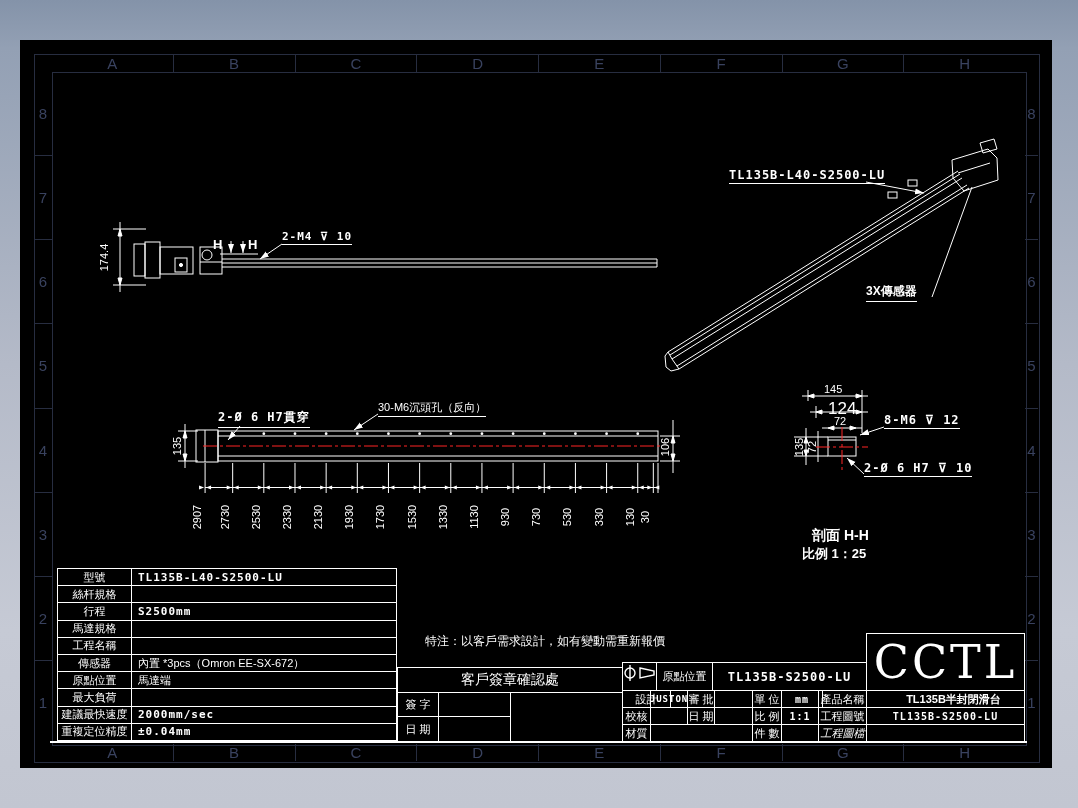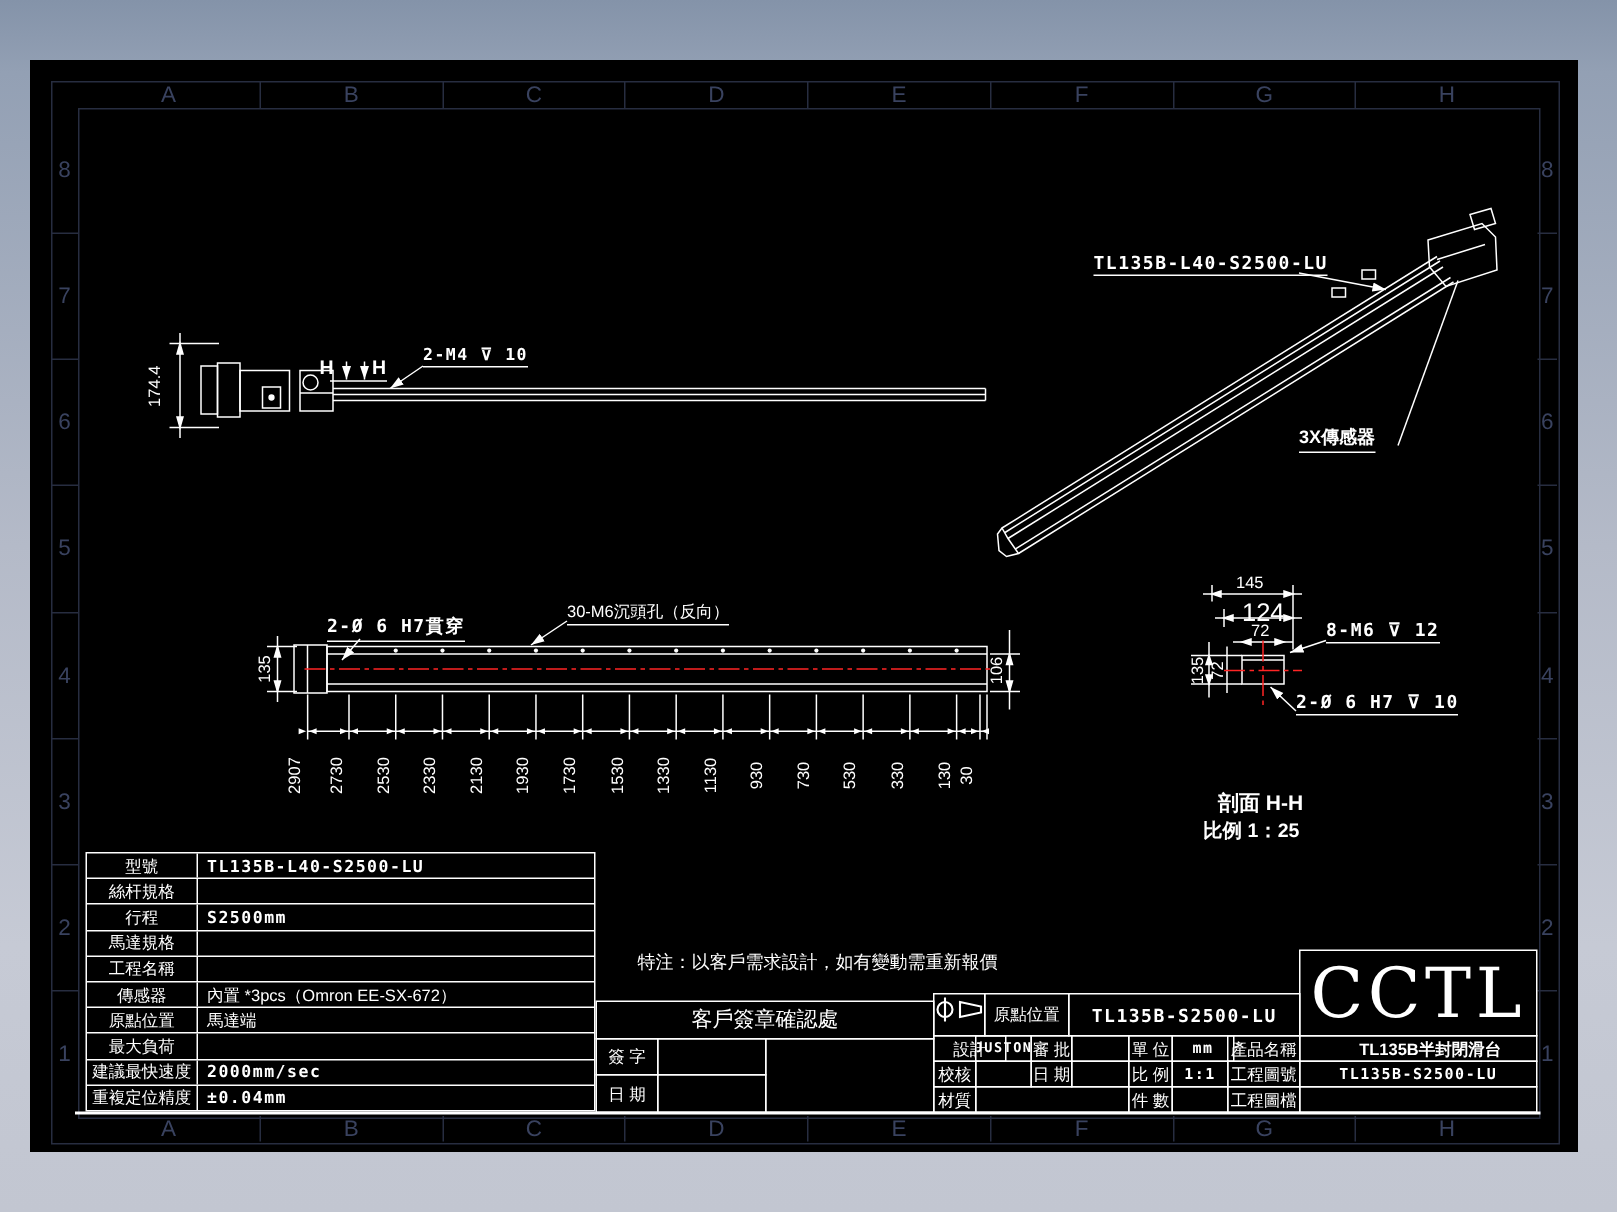--- a/index.html
+++ b/index.html
@@ -413,21 +413,21 @@
     </div>
 
   <div class="tbcell" style="left:622px;top:724px;width:29px;height:18px;">
     <span>材質</span>
     </div>
   <div class="tbcell" style="left:650px;top:724px;width:103px;height:18px;"></div>
   <div class="tbcell" style="left:752px;top:724px;width:30px;height:18px;">
     <span>件 數</span>
     </div>
   <div class="tbcell" style="left:781px;top:724px;width:38px;height:18px;"></div>
-  <div class="tbcell" style="left:818px;top:724px;width:49px;height:18px;">
+  <div class="tbcell" style="left:818px;top:724px;width:49px;height:18px;font-style:italic;">
     <span>工程圖檔</span>
     </div>
   <div class="tbcell" style="left:866px;top:724px;width:159px;height:18px;"></div>
 
   <div class="tbcell" style="left:866px;top:633px;width:159px;height:58px;font-family:'DejaVu Serif',serif;font-size:46px;letter-spacing:3px;">
     <span>CCTL</span>
   </div>
 
 <div class="wtxt rot" style="left: 176.089px; top: 511px; width: 42px; height: 12px; font-size: 11px; line-height: 12px;">2907</div>
     <div class="wtxt rot" style="left: 203.666px; top: 511px; width: 42px; height: 12px; font-size: 11px; line-height: 12px;">2730</div>

